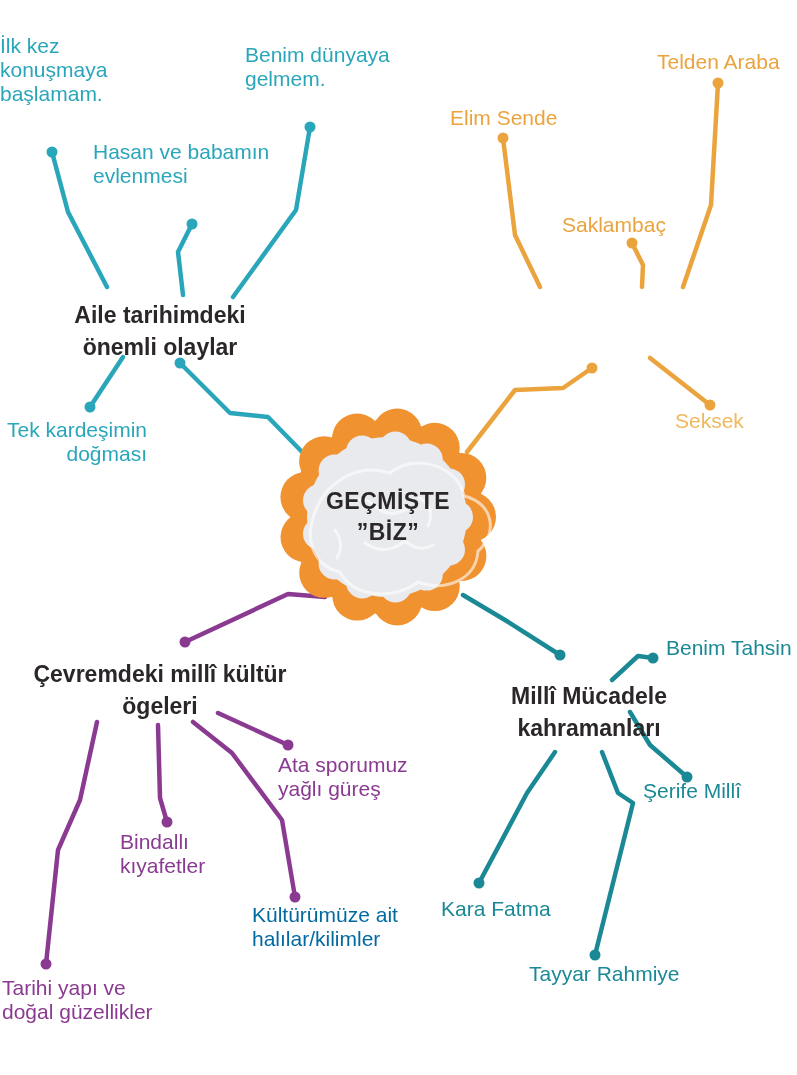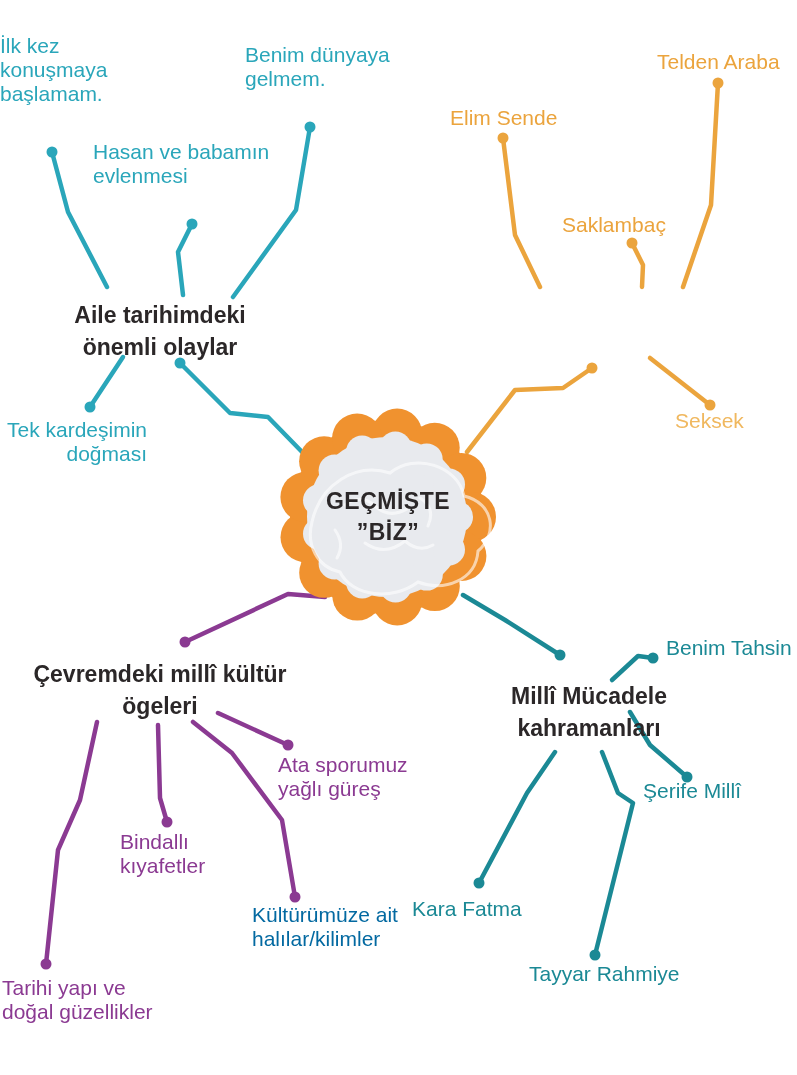--- a/index.html
+++ b/index.html
@@ -151,16 +151,16 @@
 kıyafetler</div>
   <div class="leaf" style="left: 218px; top: 903px; color: #0369a1; margin-left: 34px;">Kültürümüze ait
 halılar/kilimler</div>
   <div class="leaf" style="left: 2px; top: 976px; color: rgb(139, 58, 146);">Tarihi yapı ve
 doğal güzellikler</div>
 
   <div class="branch-label" style="left: 545px; top: 680px; color: rgb(43, 39, 40); margin-left: 44px;">Millî Mücadele
 kahramanları</div>
   <div class="leaf" style="left: 666px; top: 636px; color: rgb(27, 137, 149);">Benim Tahsin</div>
   <div class="leaf" style="left: 643px; top: 779px; color: rgb(27, 137, 149);">Şerife Millî</div>
-  <div class="leaf" style="left: 412px; top: 897px; color: rgb(27, 137, 149);">Kara Fatma</div>
+  <div class="leaf" style="left: 441px; top: 897px; color: rgb(27, 137, 149);">Kara Fatma</div>
   <div class="leaf" style="left: 513px; top: 962px; color: rgb(27, 137, 149); margin-left: 16px;">Tayyar Rahmiye</div>
 
 </div>
 
 </body></html>

